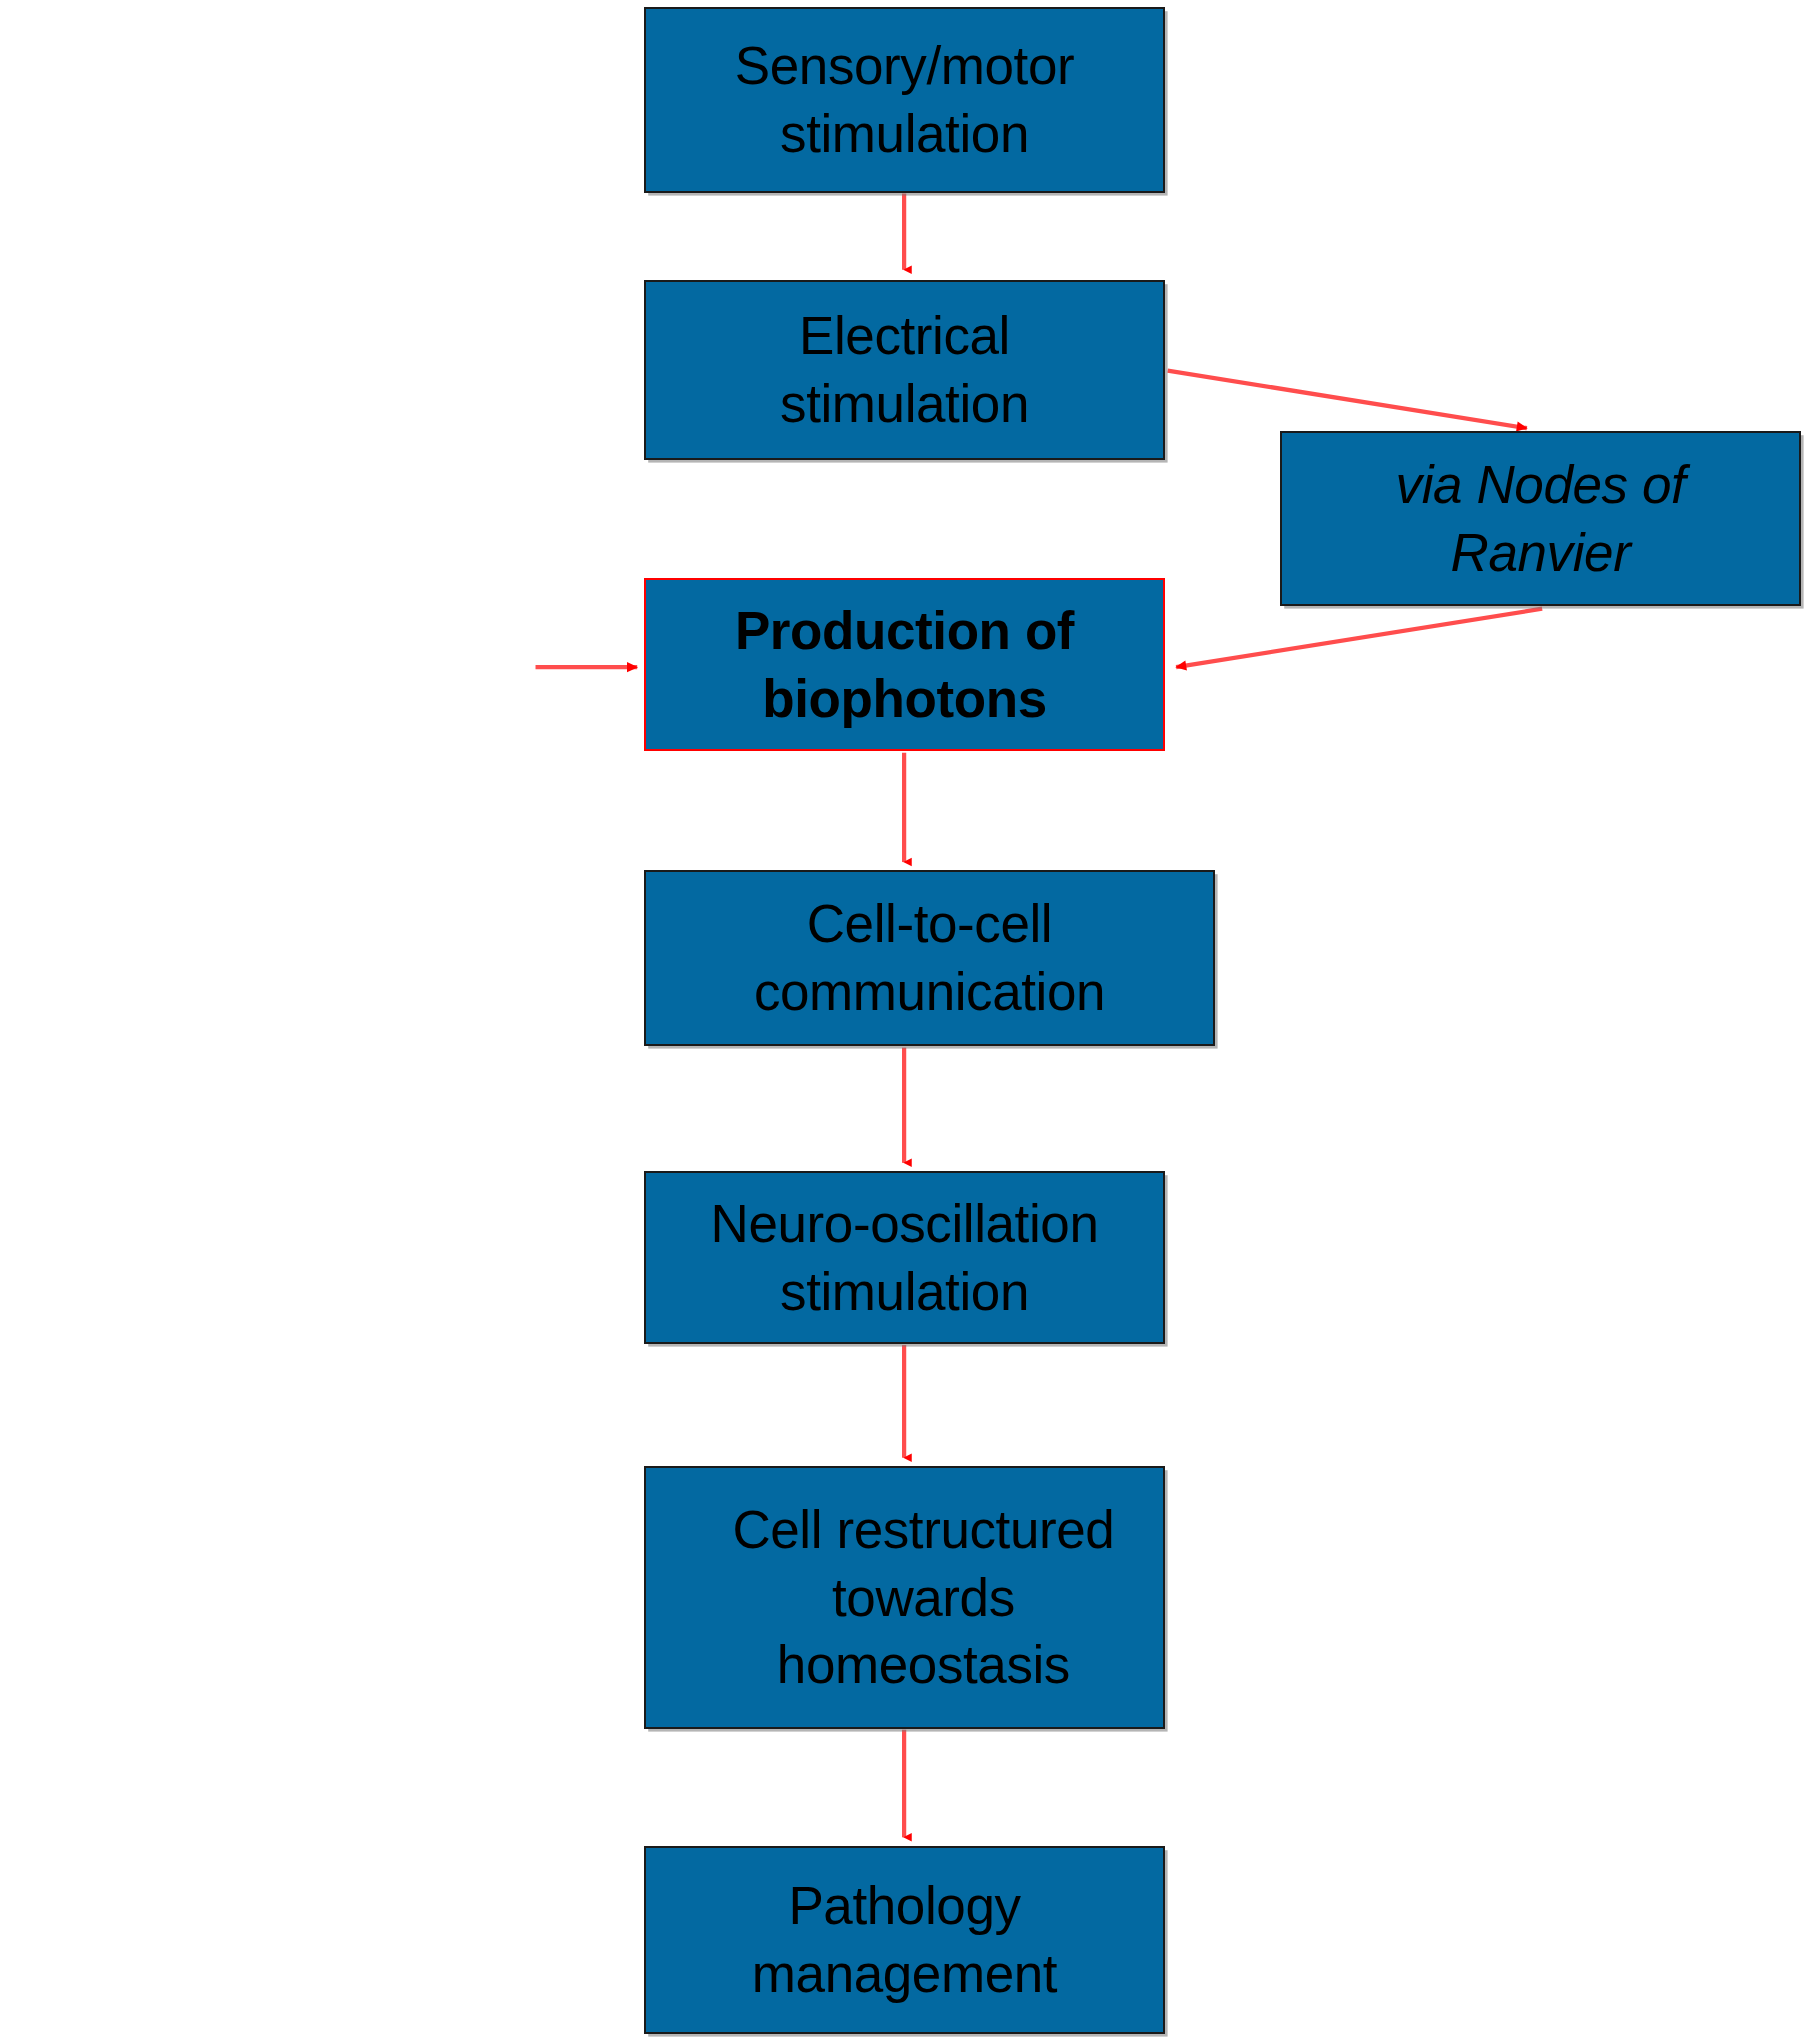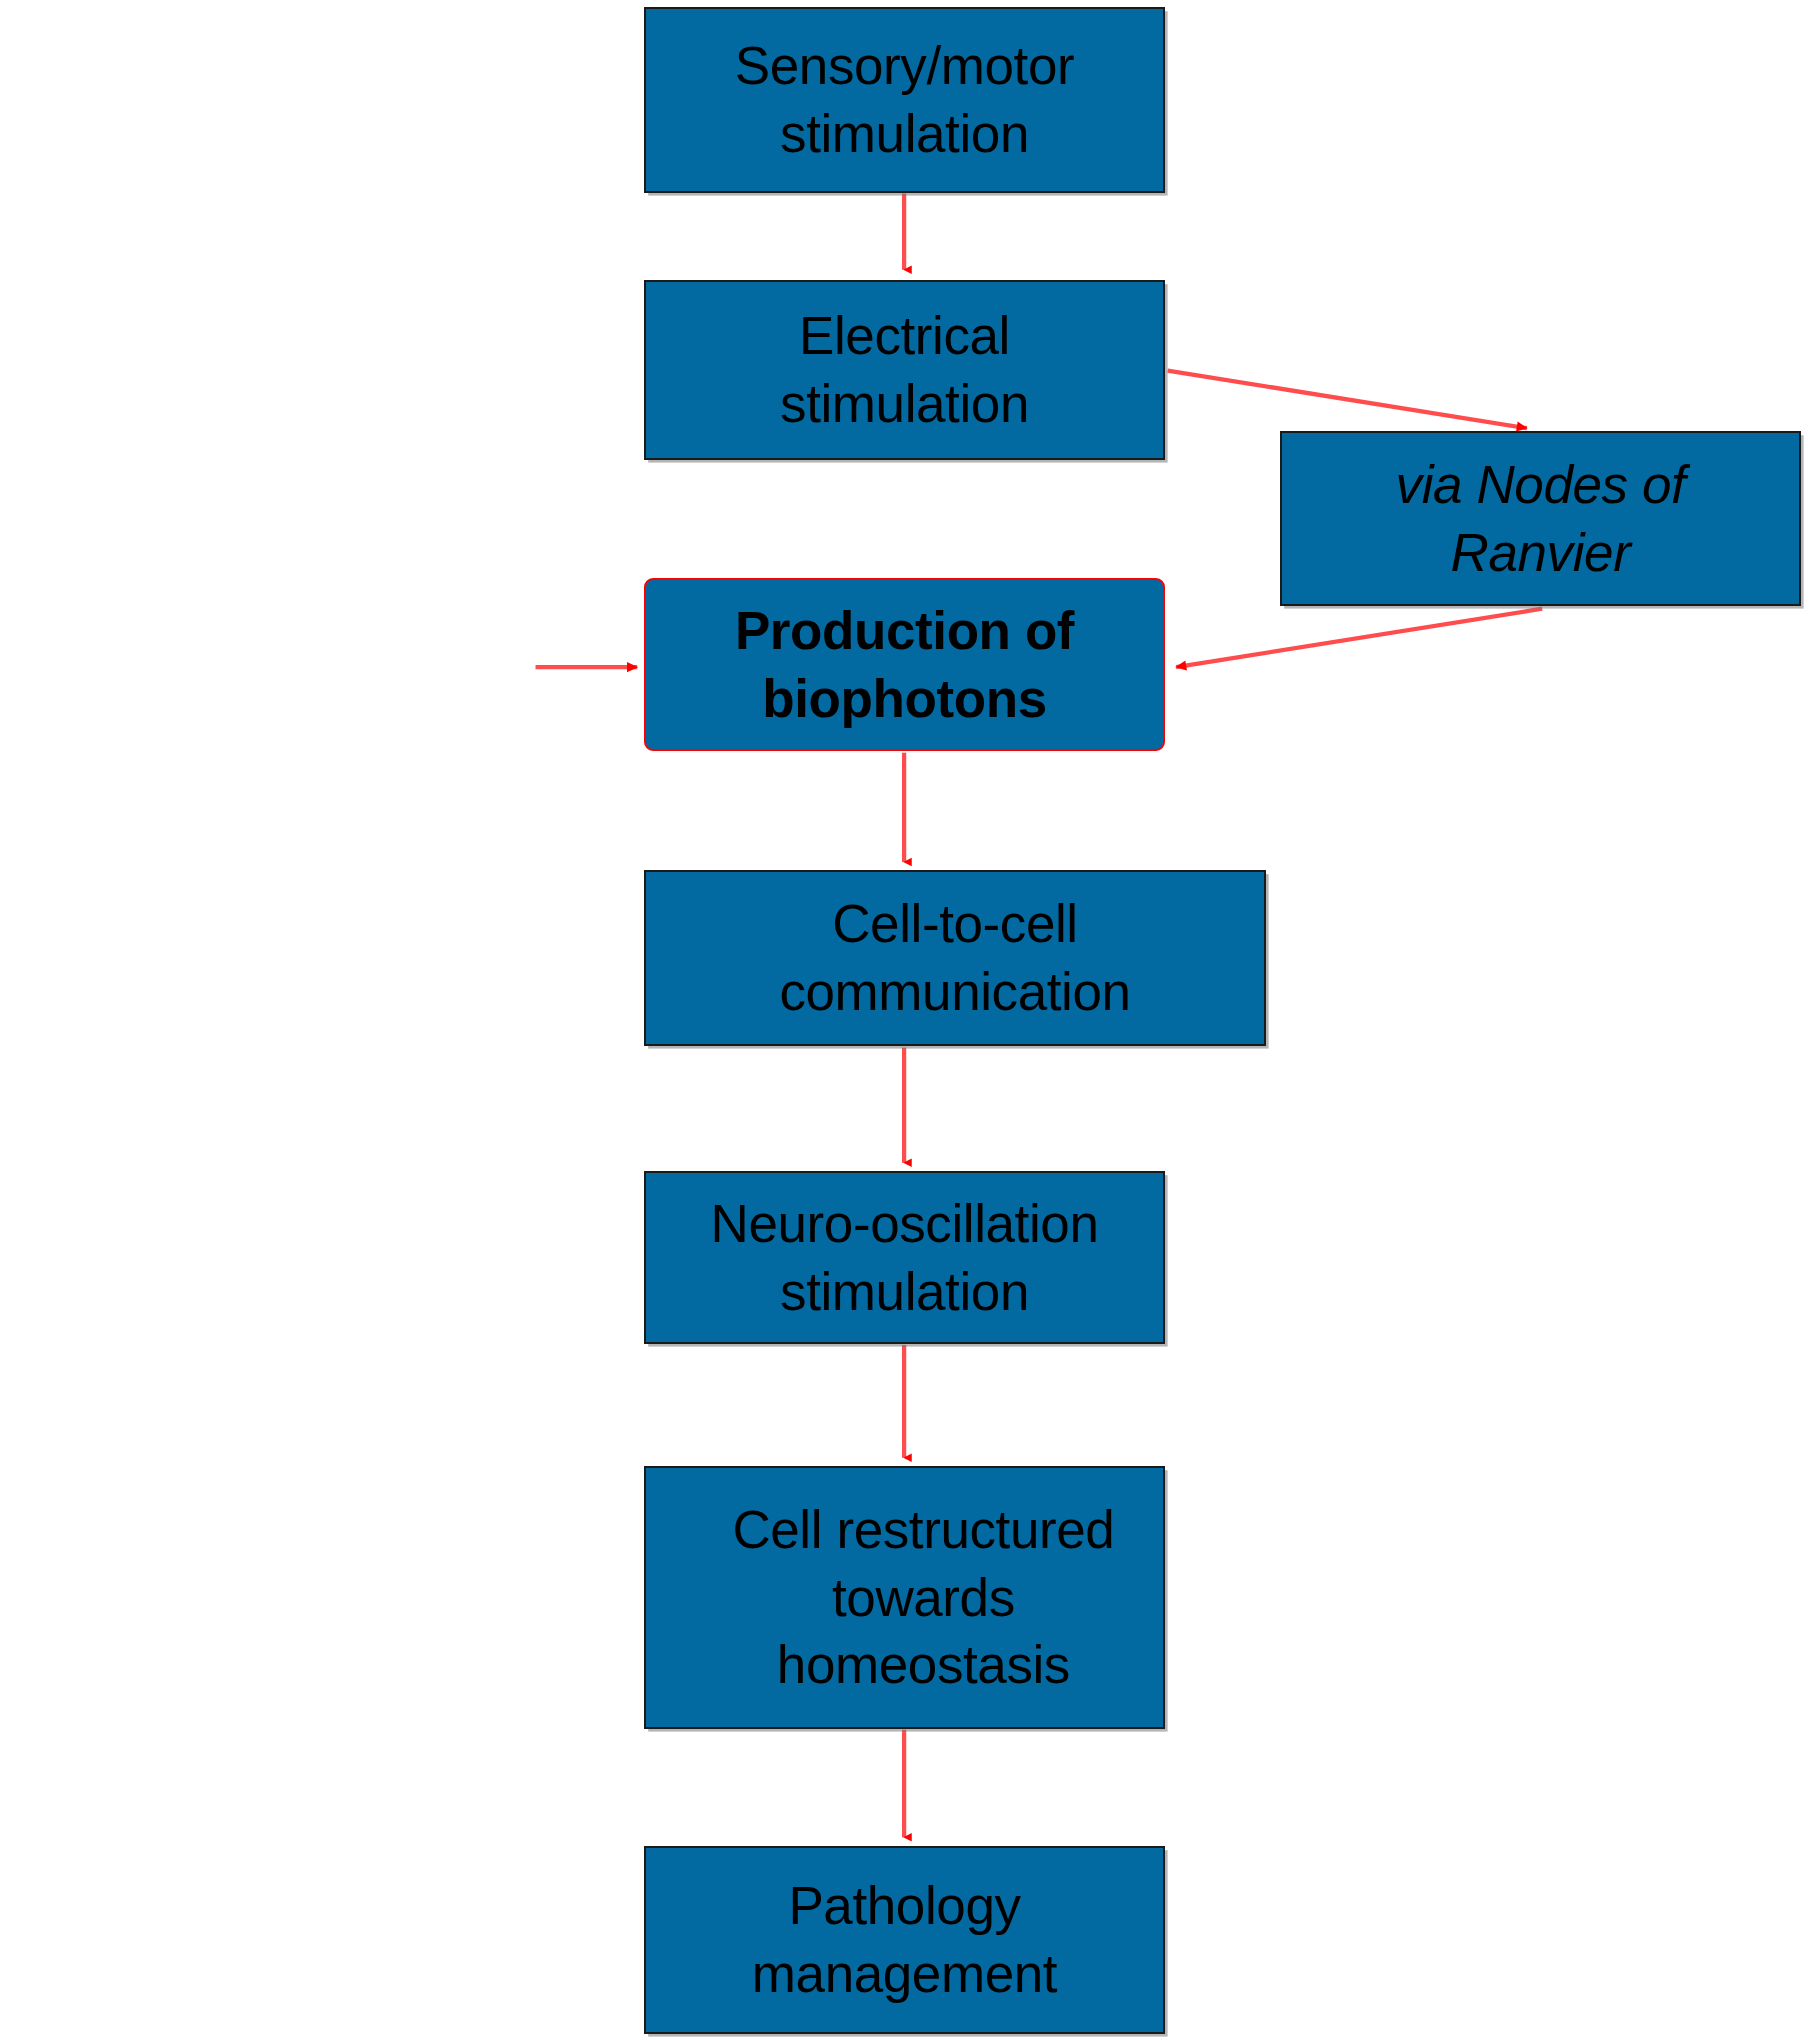--- a/index.html
+++ b/index.html
@@ -97,23 +97,23 @@
       <line x1="1067" y1="2041" x2="1067" y2="2168" stroke="#ff4d4d" stroke-width="5" marker-end="url(#arrowDown)"></line>
     </g>
   </svg>
 
   <div class="node" style="left: 644px; top: 6.8px; width: 521px; height: 186px;">Sensory/motor
 stimulation</div>
   <div class="node" style="left: 644px; top: 280px; width: 521px; height: 180px;">Electrical
 stimulation</div>
   <div class="node italic" style="left: 1280px; top: 431px; width: 521px; height: 175px;">via Nodes of
 Ranvier</div>
-  <div class="node accent" style="left: 644px; top: 578px; width: 521px; height: 173px; border-radius: 9px;">Production of
+  <div class="node accent" style="left: 644px; top: 578px; width: 521px; height: 173px;">Production of
 biophotons</div>
-  <div class="node" style="left: 644px; top: 870px; width: 622px; height: 176px;">Cell-to-cell
+  <div class="node" style="left: 644px; top: 870px; width: 571px; height: 176px;">Cell-to-cell
 communication</div>
   <div class="node" style="left: 644px; top: 1171px; width: 521px; height: 173px;">Neuro-oscillation
 stimulation</div>
   <div class="node" style="left: 644px; top: 1466px; width: 521px; height: 263px; padding-left: 48px;">Cell restructured
 towards
 homeostasis</div>
   <div class="node" style="left: 644px; top: 1846px; width: 521px; height: 188px;">Pathology
 management</div>
 
 </div>

